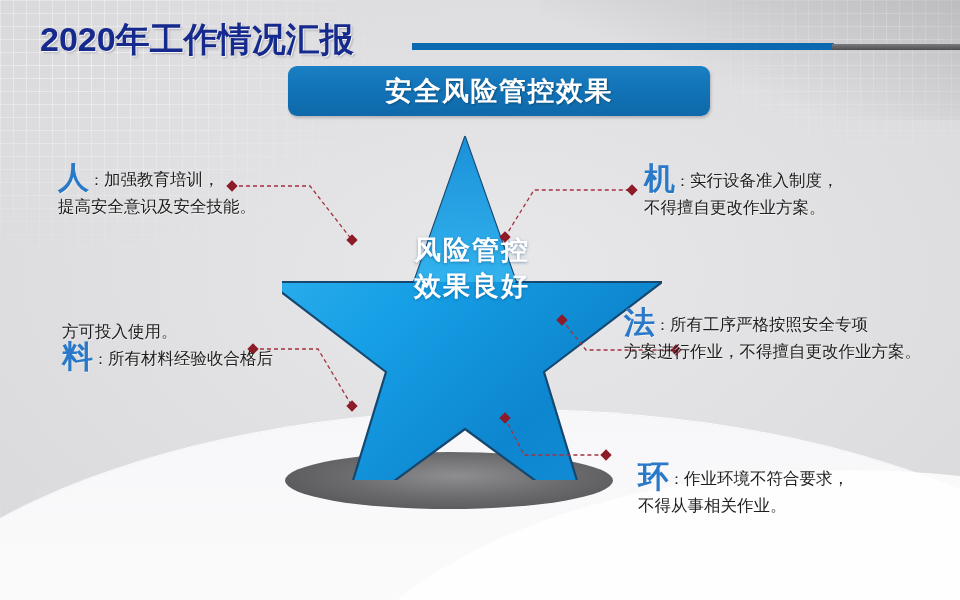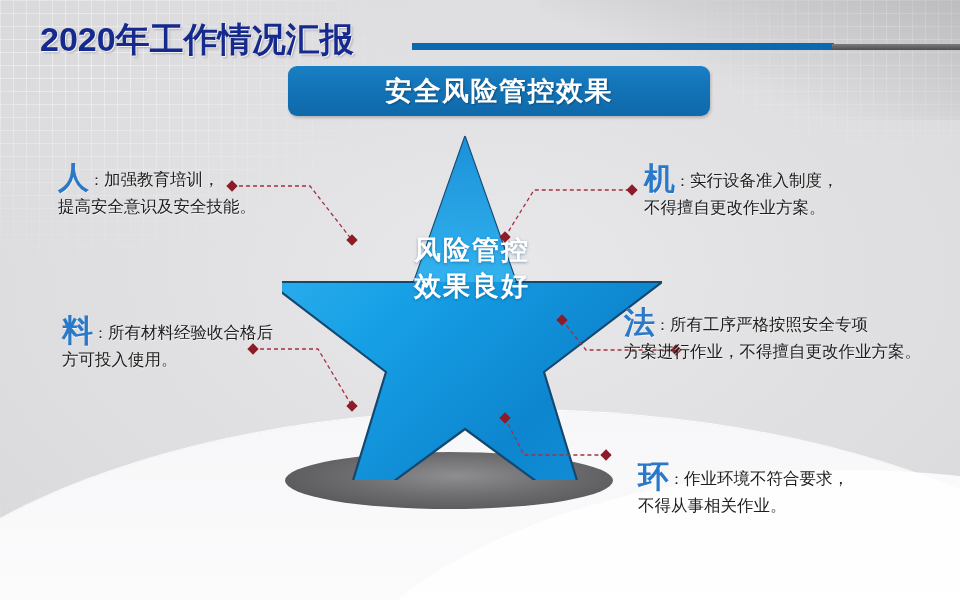--- a/index.html
+++ b/index.html
@@ -274,24 +274,24 @@
   </svg>
 
   <div class="label" id="label-ren">
     <span class="ln">
       <span class="big">人</span><span class="colon">：</span><span>加强教育培训，</span>
     </span>
     <span class="ln">提高安全意识及安全技能。</span>
   </div>
 
   <div class="label" id="label-liao">
+    <span class="ln">方可投入使用。</span>
     <span class="ln">
       <span class="big">料</span><span class="colon">：</span><span>所有材料经验收合格后</span>
     </span>
-    <span class="ln">方可投入使用。</span>
   </div>
 
   <div class="label" id="label-ji">
     <span class="ln">
       <span class="big">机</span><span class="colon">：</span><span>实行设备准入制度，</span>
     </span>
     <span class="ln">不得擅自更改作业方案。</span>
   </div>
 
   <div class="label" id="label-fa">

